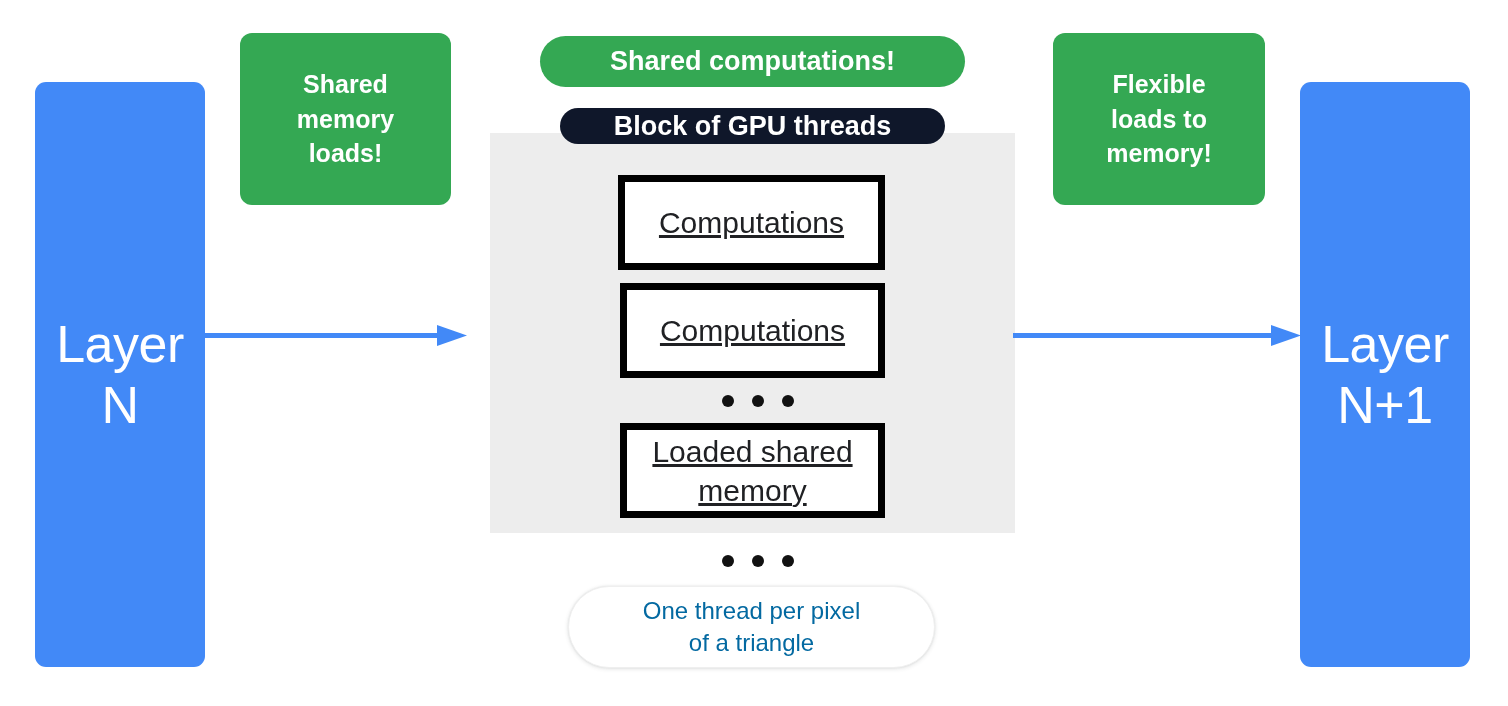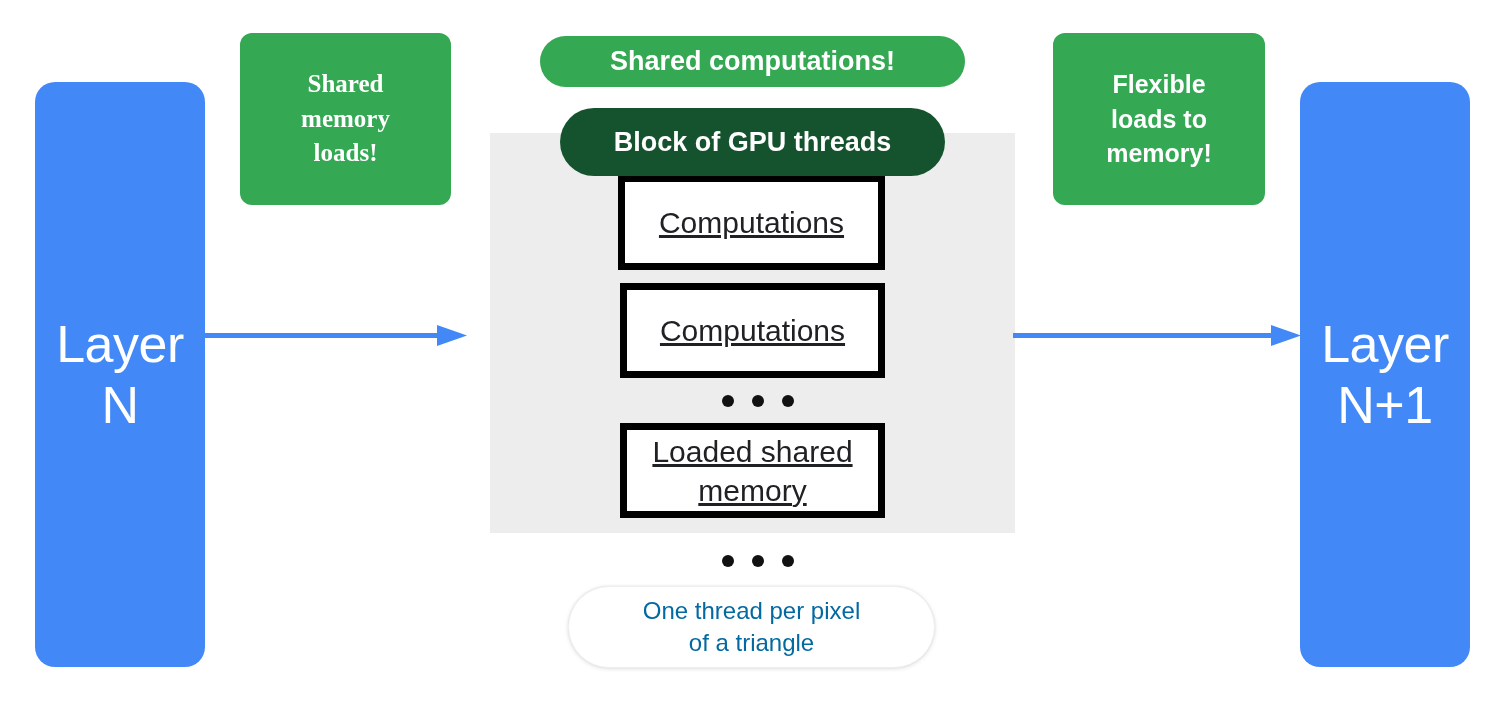--- a/index.html
+++ b/index.html
@@ -16,21 +16,21 @@
     width: 1508px;
     height: 706px;
     background: #ffffff;
     overflow: hidden;
   }
 
   
   .layer-slab {
     position: absolute;
     background: #4289F7;
-    border-radius: 20px;
+    border-radius: 11px;
     display: flex;
     align-items: center;
     justify-content: center;
     text-align: center;
     color: #ffffff;
     font-size: 52px;
     line-height: 1.16;
     font-weight: 400;
     letter-spacing: -0.5px;
     white-space: pre-line;
@@ -48,43 +48,43 @@
     font-weight: bold;
     line-height: 1.38;
     text-align: center;
     display: flex;
     align-items: center;
     justify-content: center;
     white-space: pre-line;
     box-sizing: border-box;
     padding: 6px 10px;
   }
-  #callout-left  { left: 240px;  top: 33px; width: 211px; height: 172px; font-family: Liberation Serif, serif; }
+  #callout-left  { left: 240px;  top: 33px; width: 211px; height: 172px; }
   #callout-right { left: 1053px; top: 33px; width: 212px; height: 172px; }
 
   
   .top-pill {
     position: absolute;
     border-radius: 999px;
     color: #ffffff;
     font-size: 27px;
     font-weight: bold;
     display: flex;
     align-items: center;
     justify-content: center;
     white-space: nowrap;
     z-index: 6;
   }
   #pill-shared-computations {
     background: #34A853;
     left: 540px; top: 36px; width: 425px; height: 51px;
   }
   #pill-block-gpu-threads {
-    background: #14532d;
-    left: 560px; top: 108px; width: 385px; height: 68px;
+    background: #0f172a;
+    left: 560px; top: 108px; width: 385px; height: 36px;
   }
 
   
   #gpu-block {
     position: absolute;
     left: 490px; top: 133px;
     width: 525px; height: 400px;
     background: #EDEDED;
   }
 

